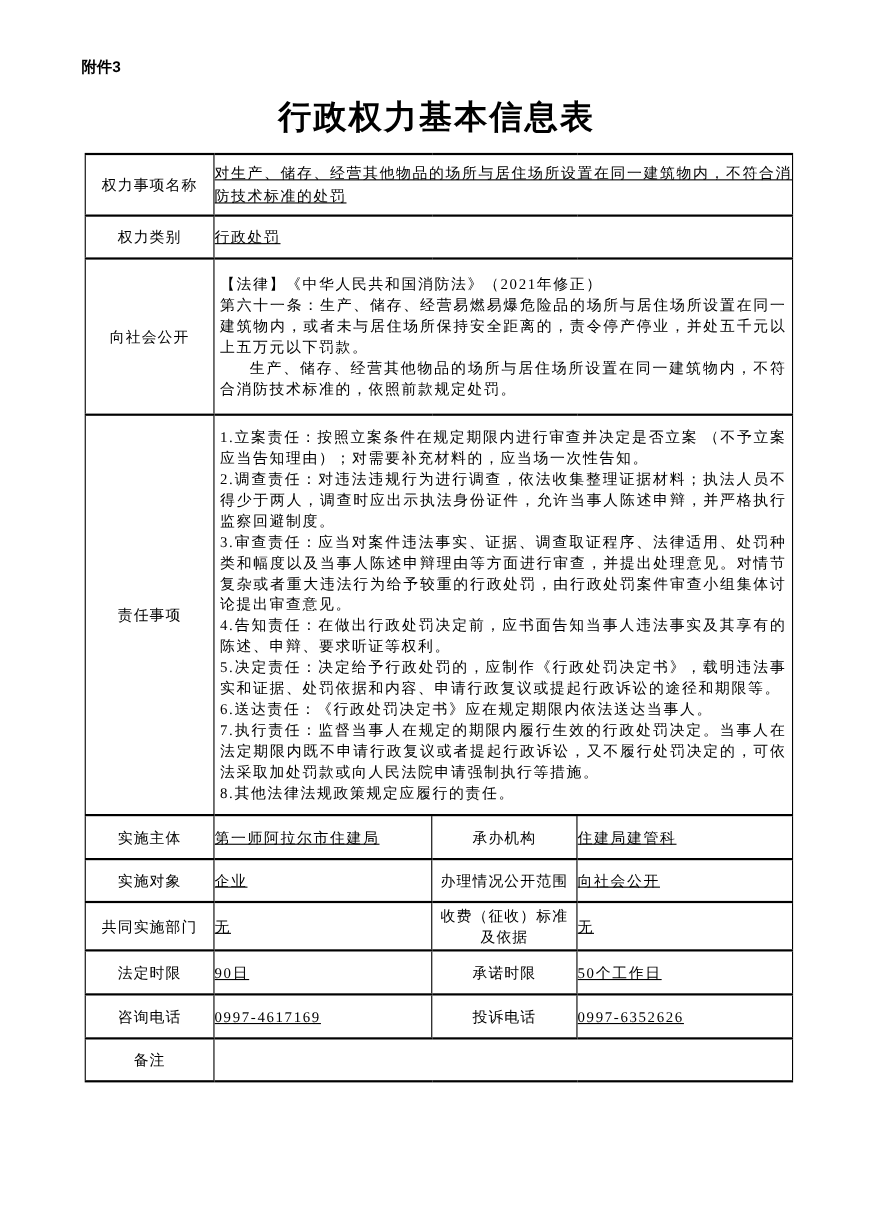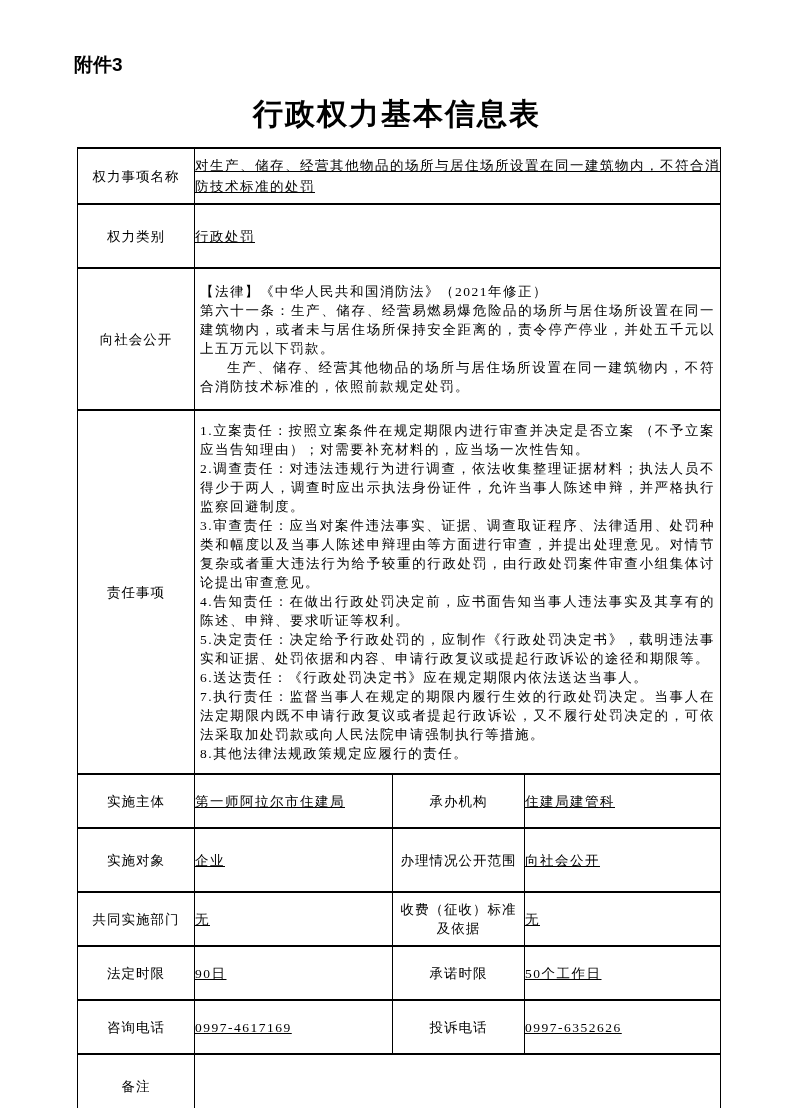--- a/index.html
+++ b/index.html
@@ -6,21 +6,21 @@
   body {
     width: 794px; height: 1108px;
     font-family: "Liberation Serif", "DejaVu Serif", serif;
     color: #000;
   }
   .page { position: relative; width: 794px; height: 1108px; background: #fff; overflow: hidden; }
   .attachment {
     padding-top: 52px;
     margin-left: 74px;
     font-family: "Liberation Sans", "DejaVu Sans", sans-serif;
-    font-size: 19px;
+    font-size: 14px;
     font-weight: bold;
   }
   .title {
     margin: 16px 0 12px 0;
     text-align: center;
     font-size: 30px;
     font-weight: bold;
     letter-spacing: 2px;
   }
   table.info-table {
@@ -51,24 +51,24 @@
   }
   td.val-l {
     text-align: justify;
     padding: 3px 5px;
     letter-spacing: 1.5px;
     line-height: 19px;
   }
   td.val-l .para { text-align: justify; }
   td.val-l .para.indent { text-indent: 2em; }
   tr.rh57  { height: 56px; }
-  tr.rh53  { height: 64px; }
+  tr.rh53  { height: 39px; }
   tr.rh142 { height: 142px; }
   tr.rh364 { height: 364px; }
-  tr.rh54  { height: 54px; }
+  tr.rh54  { height: 40px; }
 </style>
 </head>
 <body>
 
 <div class="page">
 
   <div class="attachment">附件3</div>
 
   <div class="title">行政权力基本信息表</div>
 

